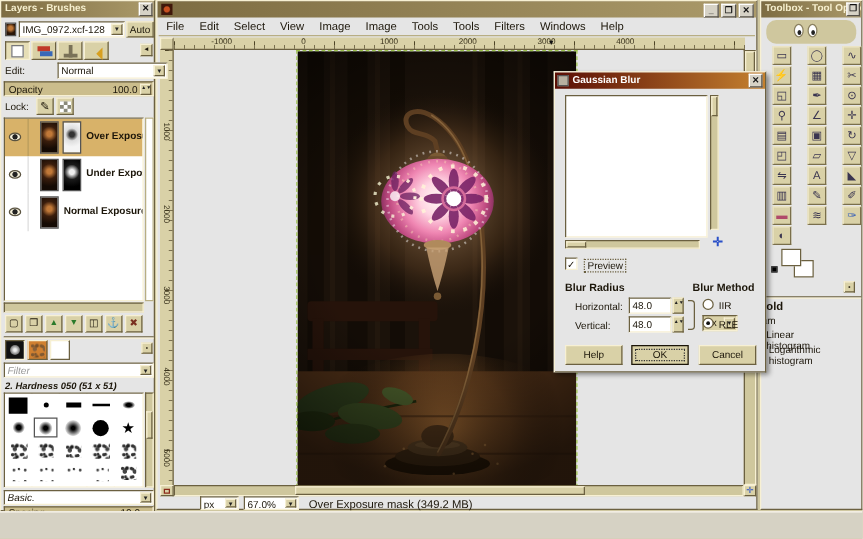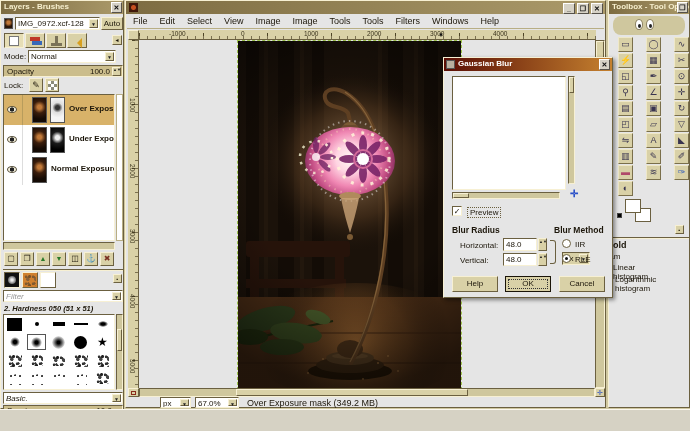--- a/index.html
+++ b/index.html
@@ -213,22 +213,22 @@
     </div>
   <div class="abs raise" style="left:45px;top:32px;width:20px;height:15px">
       <span class="abs" style="left:8px;top:2px;width:3px;height:10px;background:#7a7258"></span>
       <span class="abs" style="left:4px;top:9px;width:11px;height:3px;background:#7a7258"></span>
     </div>
   <div class="abs raise" style="left:66px;top:32px;width:20px;height:15px">
       <span class="abs" style="left:4px;top:4px;width:0;height:0;border:5px solid transparent;border-right-color:#d8a020"></span>
     </div>
   <div class="abs raise" style="left:111px;top:34px;width:10px;height:10px;font-size:5px;text-align:center;line-height:9px"><span>◄</span></div>
 
-  <span class="lbl abs" style="left:3px;top:51px">Mode:</span>
-  <div class="combo abs" style="left:27px;top:49px;width:88px;height:13px"><span>Normal</span><span class="darr">▼</span></div>
+  <span class="lbl abs" style="left:3px;top:51px">Edit:</span>
+  <div class="combo abs" style="left:45px;top:49px;width:88px;height:13px"><span>Normal</span><span class="darr">▼</span></div>
 
   <div class="abs sunk" style="left:2px;top:64px;width:120px;height:12px;background:#cbbd8c">
     <span class="lbl abs" style="left:3px;top:1px">Opacity</span>
     <span class="lbl abs" style="right:12px;top:1px">100.0</span>
     <span class="spin" style="right:1px;top:1px;height:9px;line-height:4px">▲▼</span>
   </div>
 
   <span class="lbl abs" style="left:3px;top:80px">Lock:</span>
   <div class="abs raise" style="left:28px;top:77px;width:14px;height:14px;font-size:9px;text-align:center;line-height:12px"><span>✎</span></div>
   <div class="abs raise" style="left:44px;top:77px;width:14px;height:14px">

